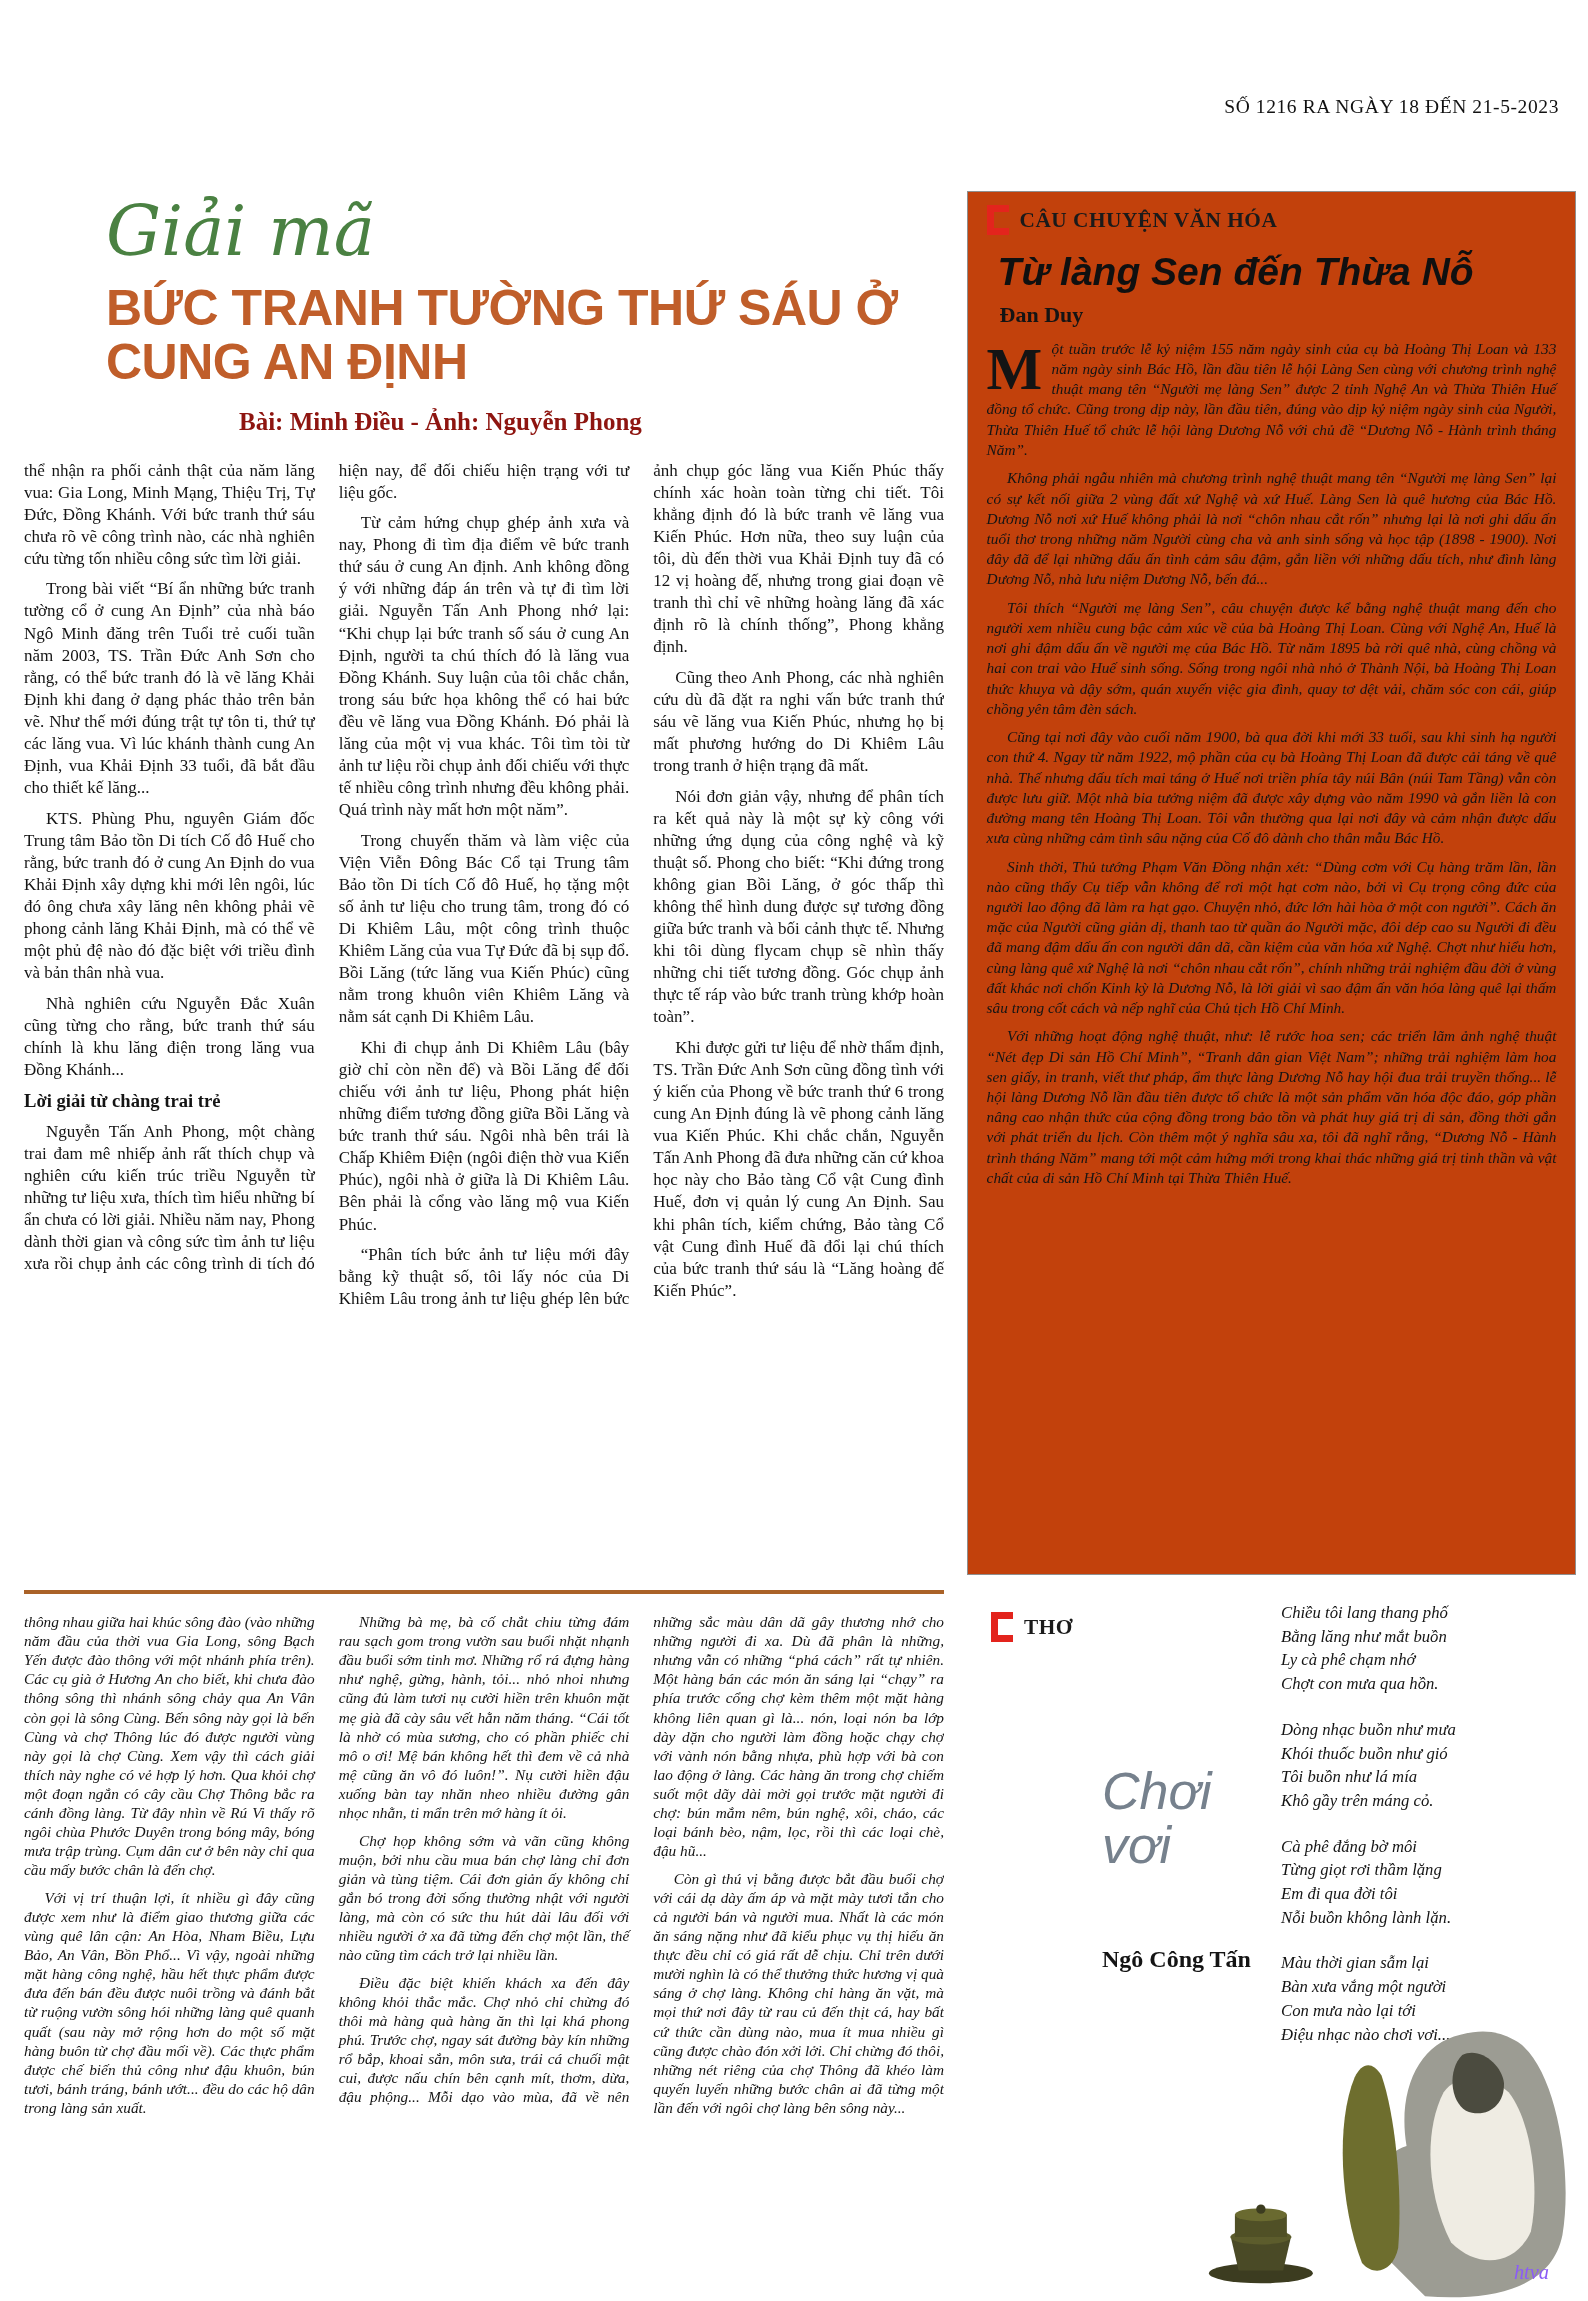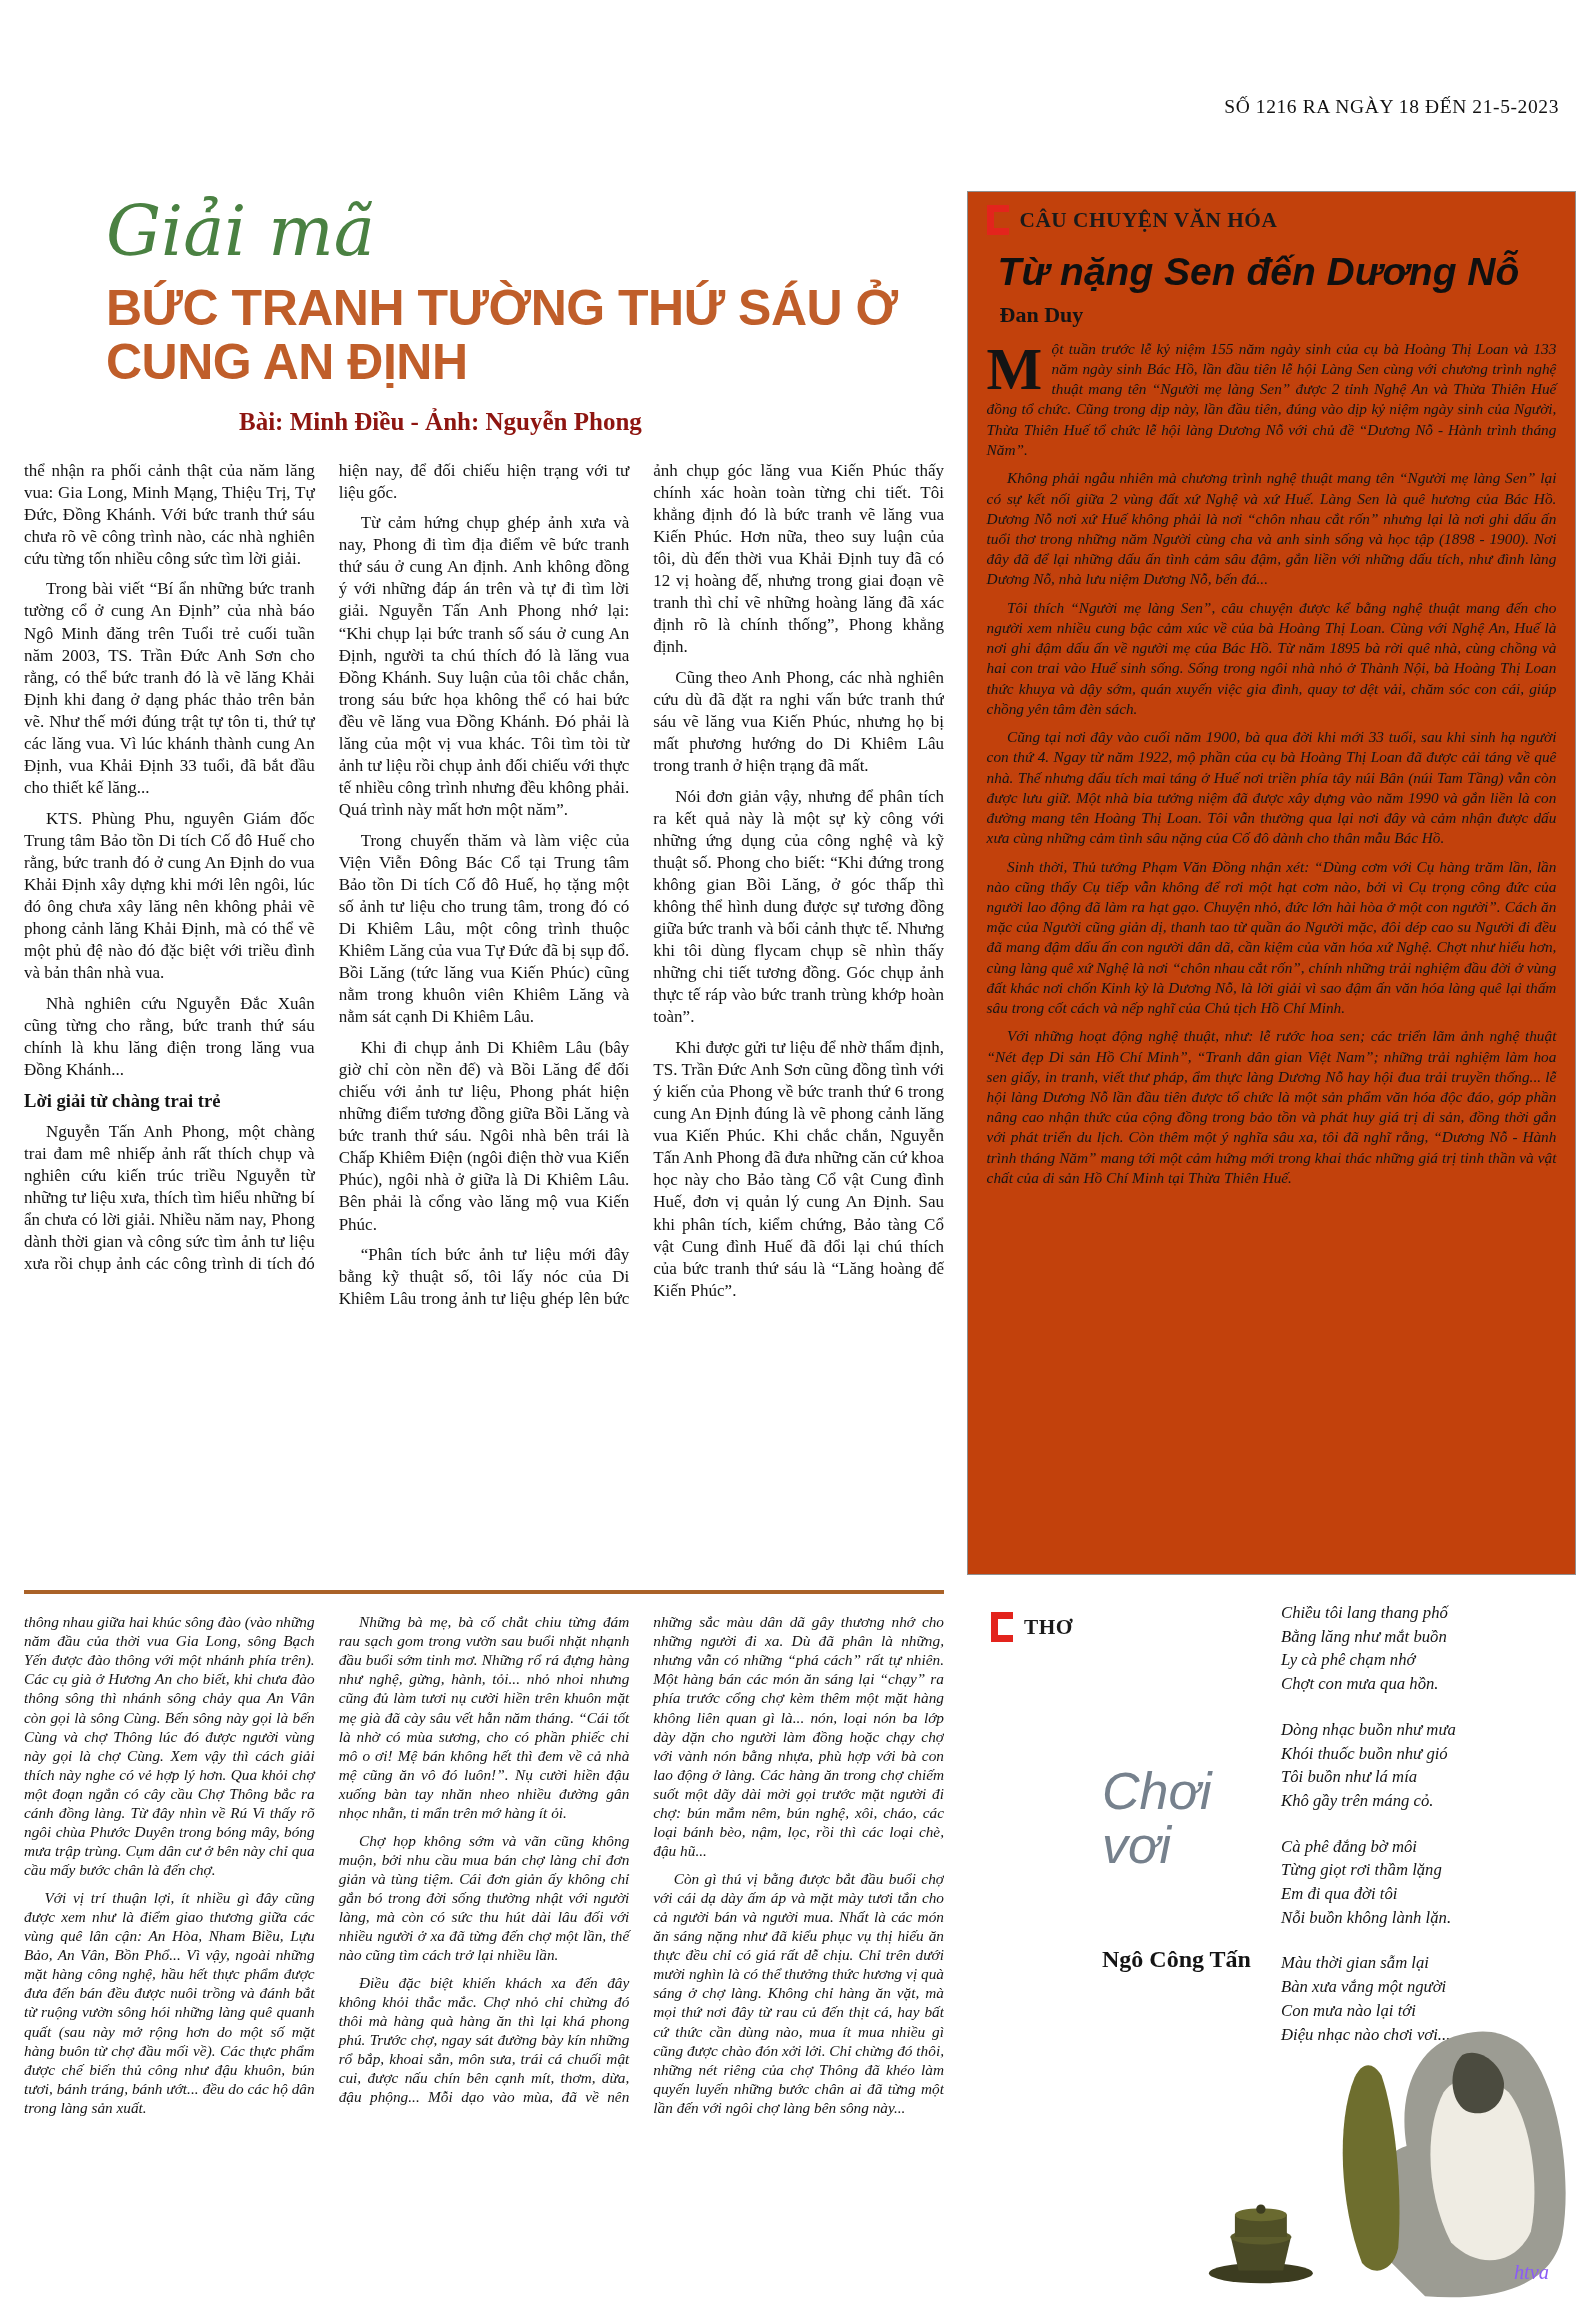--- a/index.html
+++ b/index.html
@@ -132,21 +132,21 @@
           <p>Khi được gửi tư liệu để nhờ thẩm định, TS. Trần Đức Anh Sơn cũng đồng tình với ý kiến của Phong về bức tranh thứ 6 trong cung An Định đúng là vẽ phong cảnh lăng vua Kiến Phúc. Khi chắc chắn, Nguyễn Tấn Anh Phong đã đưa những căn cứ khoa học này cho Bảo tàng Cổ vật Cung đình Huế, đơn vị quản lý cung An Định. Sau khi phân tích, kiểm chứng, Bảo tàng Cổ vật Cung đình Huế đã đổi lại chú thích của bức tranh thứ sáu là “Lăng hoàng đế Kiến Phúc”.</p>
         </div>
     </div>
   </div>
 
   <div class="culture-box">
     <div class="section-header">
       <span class="red-bracket"></span>
       <span class="section-label">CÂU CHUYỆN VĂN HÓA</span>
     </div>
-    <h2 class="culture-title">Từ nặng Sen đến Dương Nỗ</h2>
+    <h2 class="culture-title">Từ làng Sen đến Thừa Nỗ</h2>
     <div class="culture-author">Đan Duy</div>
     <div class="culture-text">
         <p>Một tuần trước lễ kỷ niệm 155 năm ngày sinh của cụ bà Hoàng Thị Loan và 133 năm ngày sinh Bác Hồ, lần đầu tiên lễ hội Làng Sen cùng với chương trình nghệ thuật mang tên “Người mẹ làng Sen” được 2 tỉnh Nghệ An và Thừa Thiên Huế đồng tổ chức. Cũng trong dịp này, lần đầu tiên, đúng vào dịp kỷ niệm ngày sinh của Người, Thừa Thiên Huế tổ chức lễ hội làng Dương Nỗ với chủ đề “Dương Nỗ - Hành trình tháng Năm”.</p>
         <p>Không phải ngẫu nhiên mà chương trình nghệ thuật mang tên “Người mẹ làng Sen” lại có sự kết nối giữa 2 vùng đất xứ Nghệ và xứ Huế. Làng Sen là quê hương của Bác Hồ. Dương Nỗ nơi xứ Huế không phải là nơi “chôn nhau cắt rốn” nhưng lại là nơi ghi dấu ấn tuổi thơ trong những năm Người cùng cha và anh sinh sống và học tập (1898 - 1900). Nơi đây đã để lại những dấu ấn tình cảm sâu đậm, gắn liền với những dấu tích, như đình làng Dương Nỗ, nhà lưu niệm Dương Nỗ, bến đá...</p>
         <p>Tôi thích “Người mẹ làng Sen”, câu chuyện được kể bằng nghệ thuật mang đến cho người xem nhiều cung bậc cảm xúc về của bà Hoàng Thị Loan. Cùng với Nghệ An, Huế là nơi ghi đậm dấu ấn về người mẹ của Bác Hồ. Từ năm 1895 bà rời quê nhà, cùng chồng và hai con trai vào Huế sinh sống. Sống trong ngôi nhà nhỏ ở Thành Nội, bà Hoàng Thị Loan thức khuya và dậy sớm, quán xuyến việc gia đình, quay tơ dệt vải, chăm sóc con cái, giúp chồng yên tâm đèn sách.</p>
         <p>Cũng tại nơi đây vào cuối năm 1900, bà qua đời khi mới 33 tuổi, sau khi sinh hạ người con thứ 4. Ngay từ năm 1922, mộ phần của cụ bà Hoàng Thị Loan đã được cải táng về quê nhà. Thế nhưng dấu tích mai táng ở Huế nơi triền phía tây núi Bân (núi Tam Tầng) vẫn còn được lưu giữ. Một nhà bia tưởng niệm đã được xây dựng vào năm 1990 và gắn liền là con đường mang tên Hoàng Thị Loan. Tôi vẫn thường qua lại nơi đây và cảm nhận được dấu xưa cùng những cảm tình sâu nặng của Cố đô dành cho thân mẫu Bác Hồ.</p>
         <p>Sinh thời, Thủ tướng Phạm Văn Đồng nhận xét: “Dùng cơm với Cụ hàng trăm lần, lần nào cũng thấy Cụ tiếp vẫn không để rơi một hạt cơm nào, bởi vì Cụ trọng công đức của người lao động đã làm ra hạt gạo. Chuyện nhỏ, đức lớn hài hòa ở một con người”. Cách ăn mặc của Người cũng giản dị, thanh tao từ quần áo Người mặc, đôi dép cao su Người đi đều đã mang đậm dấu ấn con người dân dã, cần kiệm của văn hóa xứ Nghệ. Chợt như hiểu hơn, cùng làng quê xứ Nghệ là nơi “chôn nhau cắt rốn”, chính những trải nghiệm đầu đời ở vùng đất khác nơi chốn Kinh kỳ là Dương Nỗ, là lời giải vì sao đậm ấn văn hóa làng quê lại thấm sâu trong cốt cách và nếp nghĩ của Chủ tịch Hồ Chí Minh.</p>
         <p>Với những hoạt động nghệ thuật, như: lễ rước hoa sen; các triển lãm ảnh nghệ thuật “Nét đẹp Di sản Hồ Chí Minh”, “Tranh dân gian Việt Nam”; những trải nghiệm làm hoa sen giấy, in tranh, viết thư pháp, ẩm thực làng Dương Nỗ hay hội đua trải truyền thống... lễ hội làng Dương Nỗ lần đầu tiên được tổ chức là một sản phẩm văn hóa độc đáo, góp phần nâng cao nhận thức của cộng đồng trong bảo tồn và phát huy giá trị di sản, đồng thời gắn với phát triển du lịch. Còn thêm một ý nghĩa sâu xa, tôi đã nghĩ rằng, “Dương Nỗ - Hành trình tháng Năm” mang tới một cảm hứng mới trong khai thác những giá trị tinh thần và vật chất của di sản Hồ Chí Minh tại Thừa Thiên Huế.</p>
       </div>
   </div>

